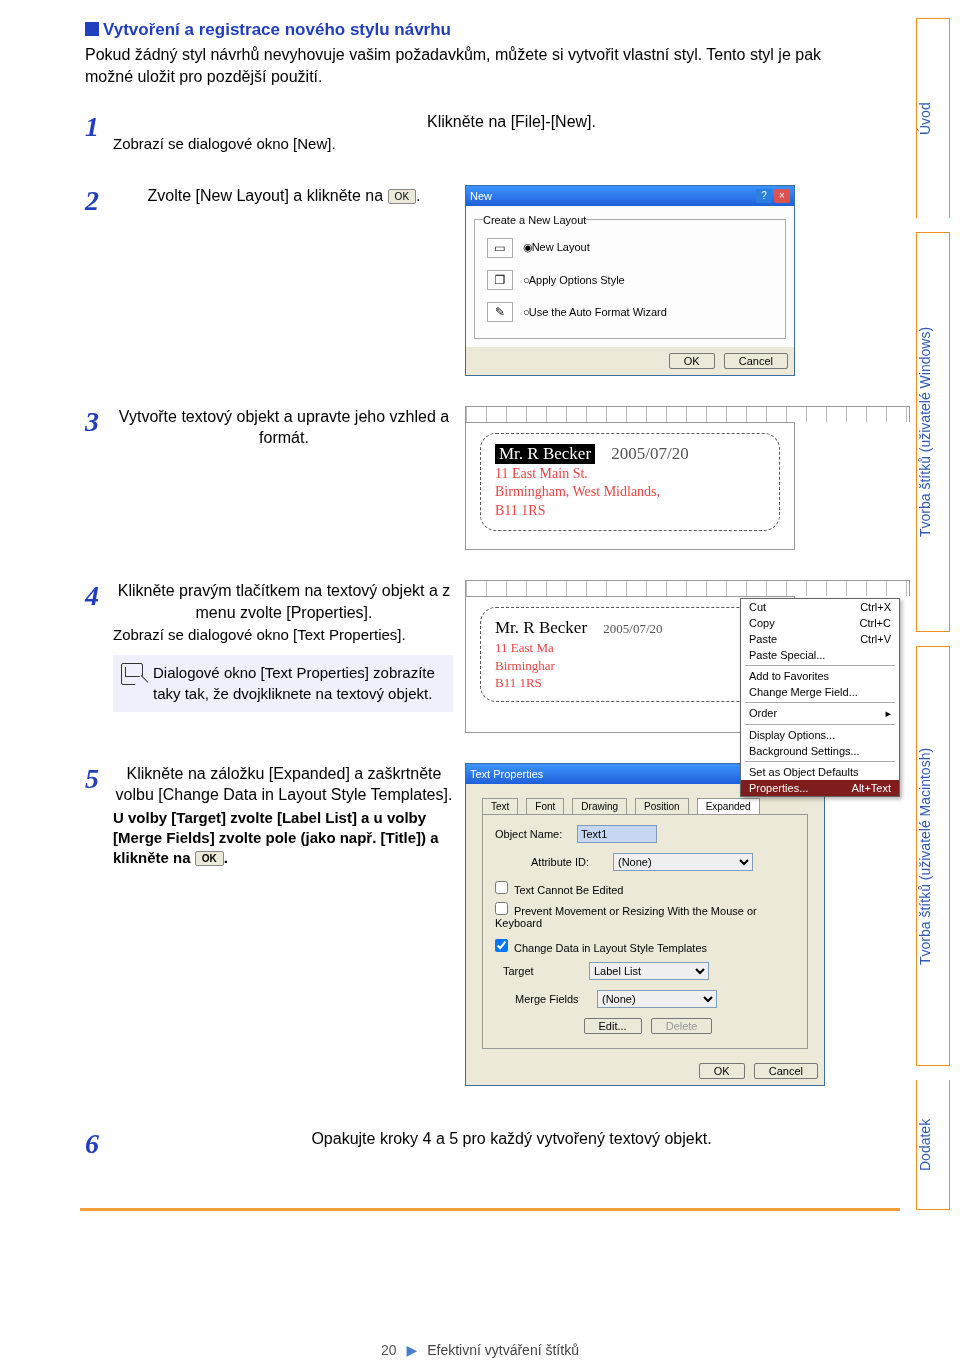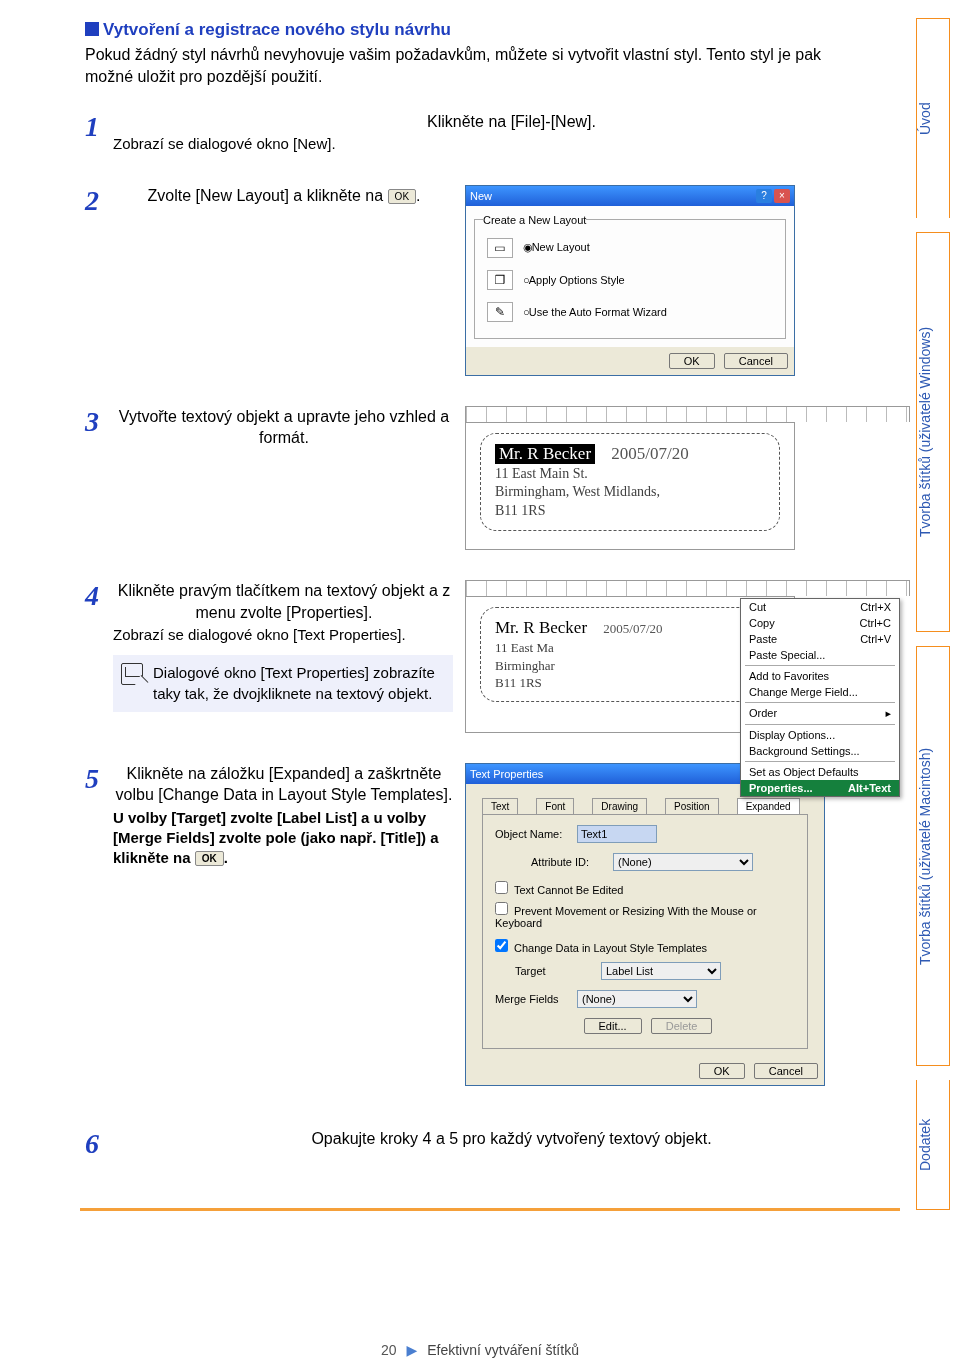--- a/index.html
+++ b/index.html
@@ -45,29 +45,29 @@
   .radio::before { content:"○ "; letter-spacing:-2px; }
   .radio.sel::before { content:"◉ "; letter-spacing:-2px; }
   .grpline { display:flex; align-items:center; gap:10px; padding:6px 4px; }
   .grpline .ico { width:26px; height:20px; border:1px solid #aaa; background:#fff; display:flex; align-items:center; justify-content:center; font-size:12px; }
 
   .ruler { height:16px; background:repeating-linear-gradient(90deg,#bbb 0 1px,transparent 1px 20px); border:1px solid #999; border-bottom:none; font-size:9px; padding-left:4px; color:#555; }
   .canvas { border:1px solid #999; background:#fff; padding:10px 14px 18px; }
   .labelbox { border:1.5px dashed #555; border-radius:16px; padding:10px 14px; }
   .drk { background:#000; color:#fff; padding:0 4px; display:inline-block; }
   .date { color:#555; margin-left:12px; }
-  .addr { font-family:Georgia, 'Times New Roman', serif; color:#404040; font-size:14px; line-height:1.2; margin-top:2px; }
+  .addr { font-family:Georgia, 'Times New Roman', serif; color:#ef4444; font-size:14px; line-height:1.2; margin-top:2px; }
 
   .ctxmenu { position:absolute; right:10px; top:18px; width:160px; background:#fff; border:1px solid #666; box-shadow:2px 2px 4px rgba(0,0,0,.3); font-size:11px; }
   .ctxmenu div { padding:2px 8px; display:flex; justify-content:space-between; }
   .ctxmenu .sep { height:1px; background:#aaa; margin:2px 4px; padding:0; }
-  .ctxmenu .hl { background:#15803d; color:#fff;font-weight:bold; }
+  .ctxmenu .hl { background:#7f1d1d; color:#fff; }
 
   .propdlg .body { background:#ece9d8; font-size:11px; }
-  .propdlg .tabs { display:flex; gap:18px; padding:6px 8px 0; }
+  .propdlg .tabs { display:flex; gap:8px; padding:6px 8px 0; }
   .propdlg .tabs span { border:1px solid #999; border-bottom:none; padding:2px 8px; background:#ece9d8; font-size:10px; }
   .propdlg .tabpanel { border:1px solid #999; margin:0 8px; padding:10px 12px 14px; }
   .propdlg .fld { display:flex; align-items:center; gap:12px; margin-bottom:10px; font-size:11px; }
   .propdlg .fld input[type=text] { border:1px solid #7f9db9; height:18px; padding:0 3px; font-size:11px; }
   .propdlg .fld select { border:1px solid #7f9db9; height:18px; font-size:11px; }
   .propdlg label { font-size:11px; }
   .chk { margin-right:6px; }
 
   .footerpg { position:absolute; bottom:14px; left:0; width:100%; text-align:center; font-size:14px; color:#555; }
   .footerpg .tri { color:#4a7fd0; margin:0 6px; }
@@ -282,25 +282,25 @@
                 <label style="width:70px;">Object Name:</label>
                 <input type="text" style="width: 80px; background: rgb(199, 215, 242);" value="Text1">
               </div>
               <div class="fld">
                 <label style="width:70px;margin-left:36px;">Attribute ID:</label>
                 <select style="width:140px;"><option>(None)</option></select>
               </div>
               <div style="margin:6px 0;"><label><input type="checkbox" class="chk" style=""><span>Text Cannot Be Edited</span></label></div>
               <div style="margin:6px 0;"><label><input type="checkbox" class="chk" style=""><span>Prevent Movement or Resizing With the Mouse or Keyboard</span></label></div>
               <div style="margin:10px 0 8px;"><label><input type="checkbox" class="chk" checked="" style=""><span>Change Data in Layout Style Templates</span></label></div>
-              <div class="fld" style="margin-left:20px;gap:16px;">
+              <div class="fld" style="margin-left:8px;gap:16px;">
                 <label style="width:70px;">Target</label>
                 <select style="width:120px;"><option>Label List</option></select>
               </div>
-              <div class="fld" style="">
+              <div class="fld" style="margin-left:20px;">
                 <label style="width:70px;">Merge Fields</label>
                 <select style="width:120px;"><option>(None)</option></select>
               </div>
               <div style="text-align:center; margin-top:6px;">
                 <span class="dbtn">Edit...</span>
                 <span class="dbtn" style="color:#999;">Delete</span>
               </div>
             </div>
           </div>
           <div class="footer">

